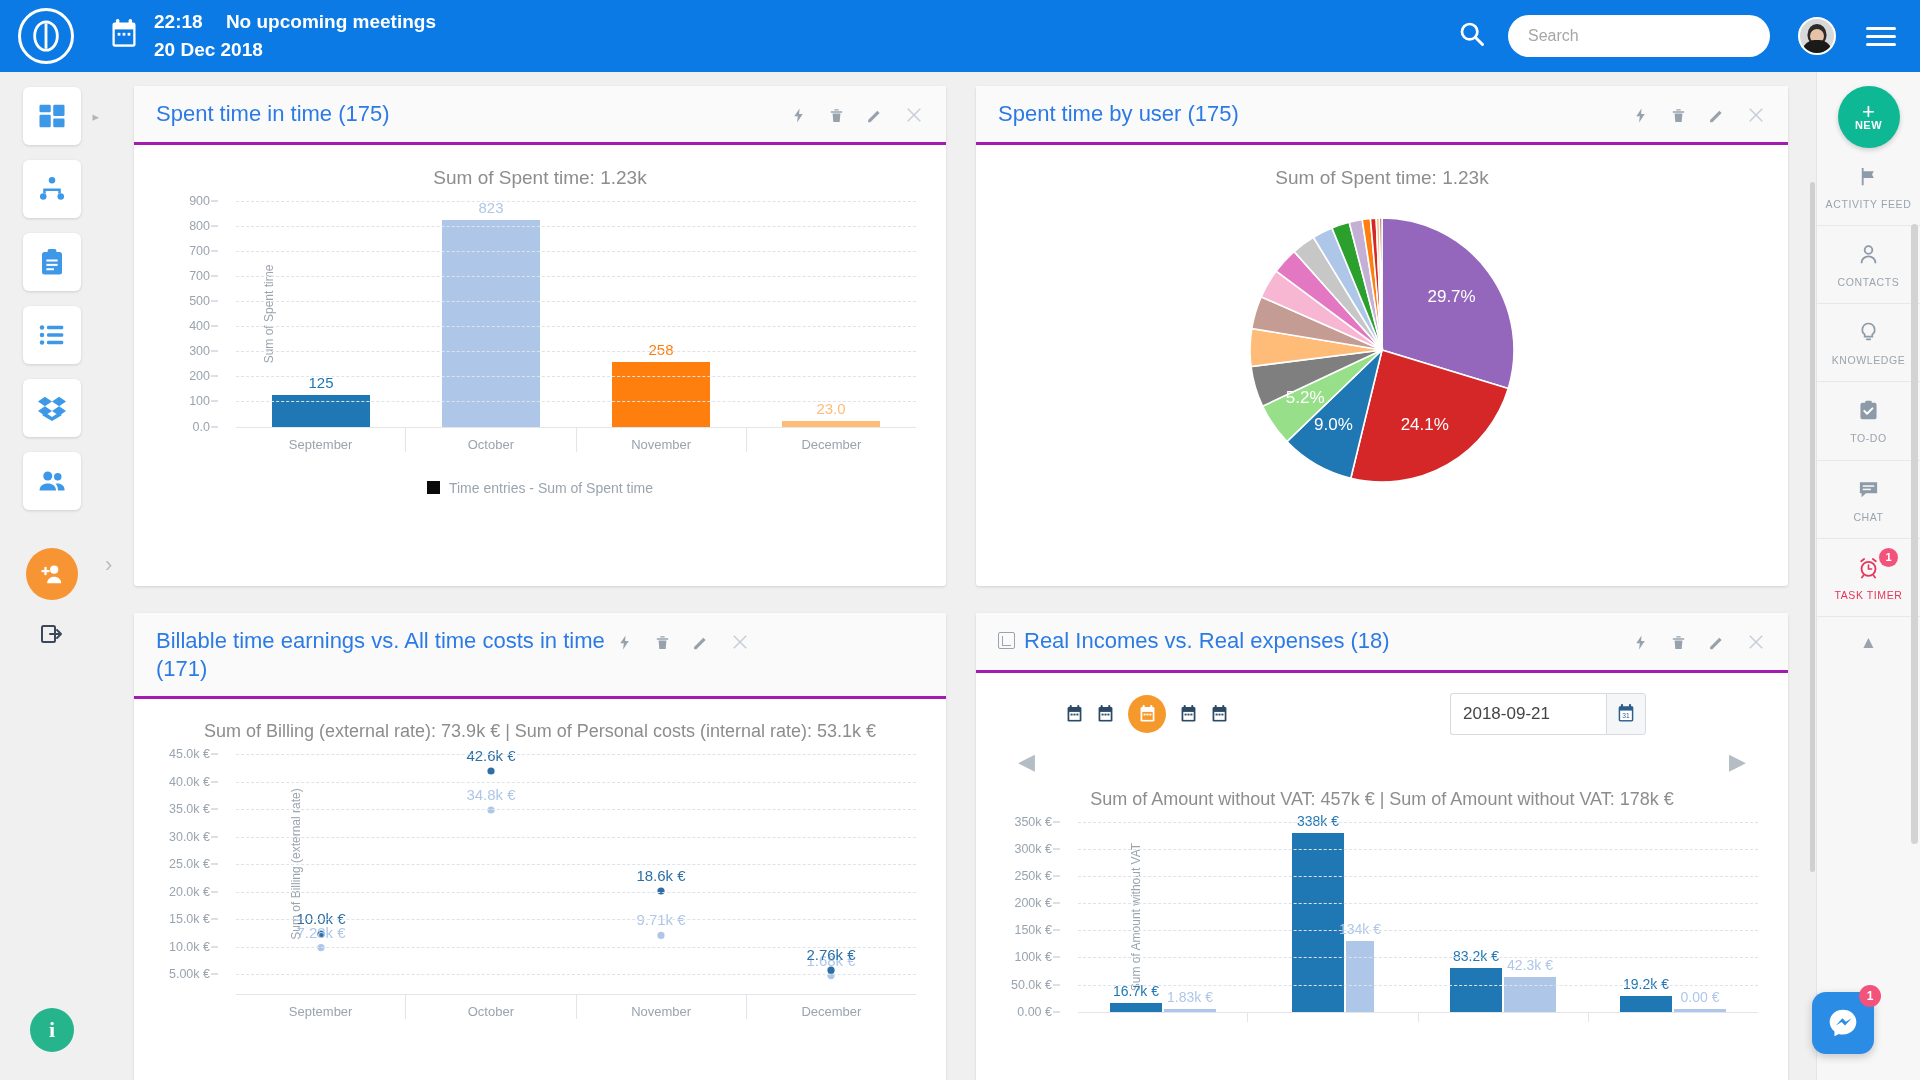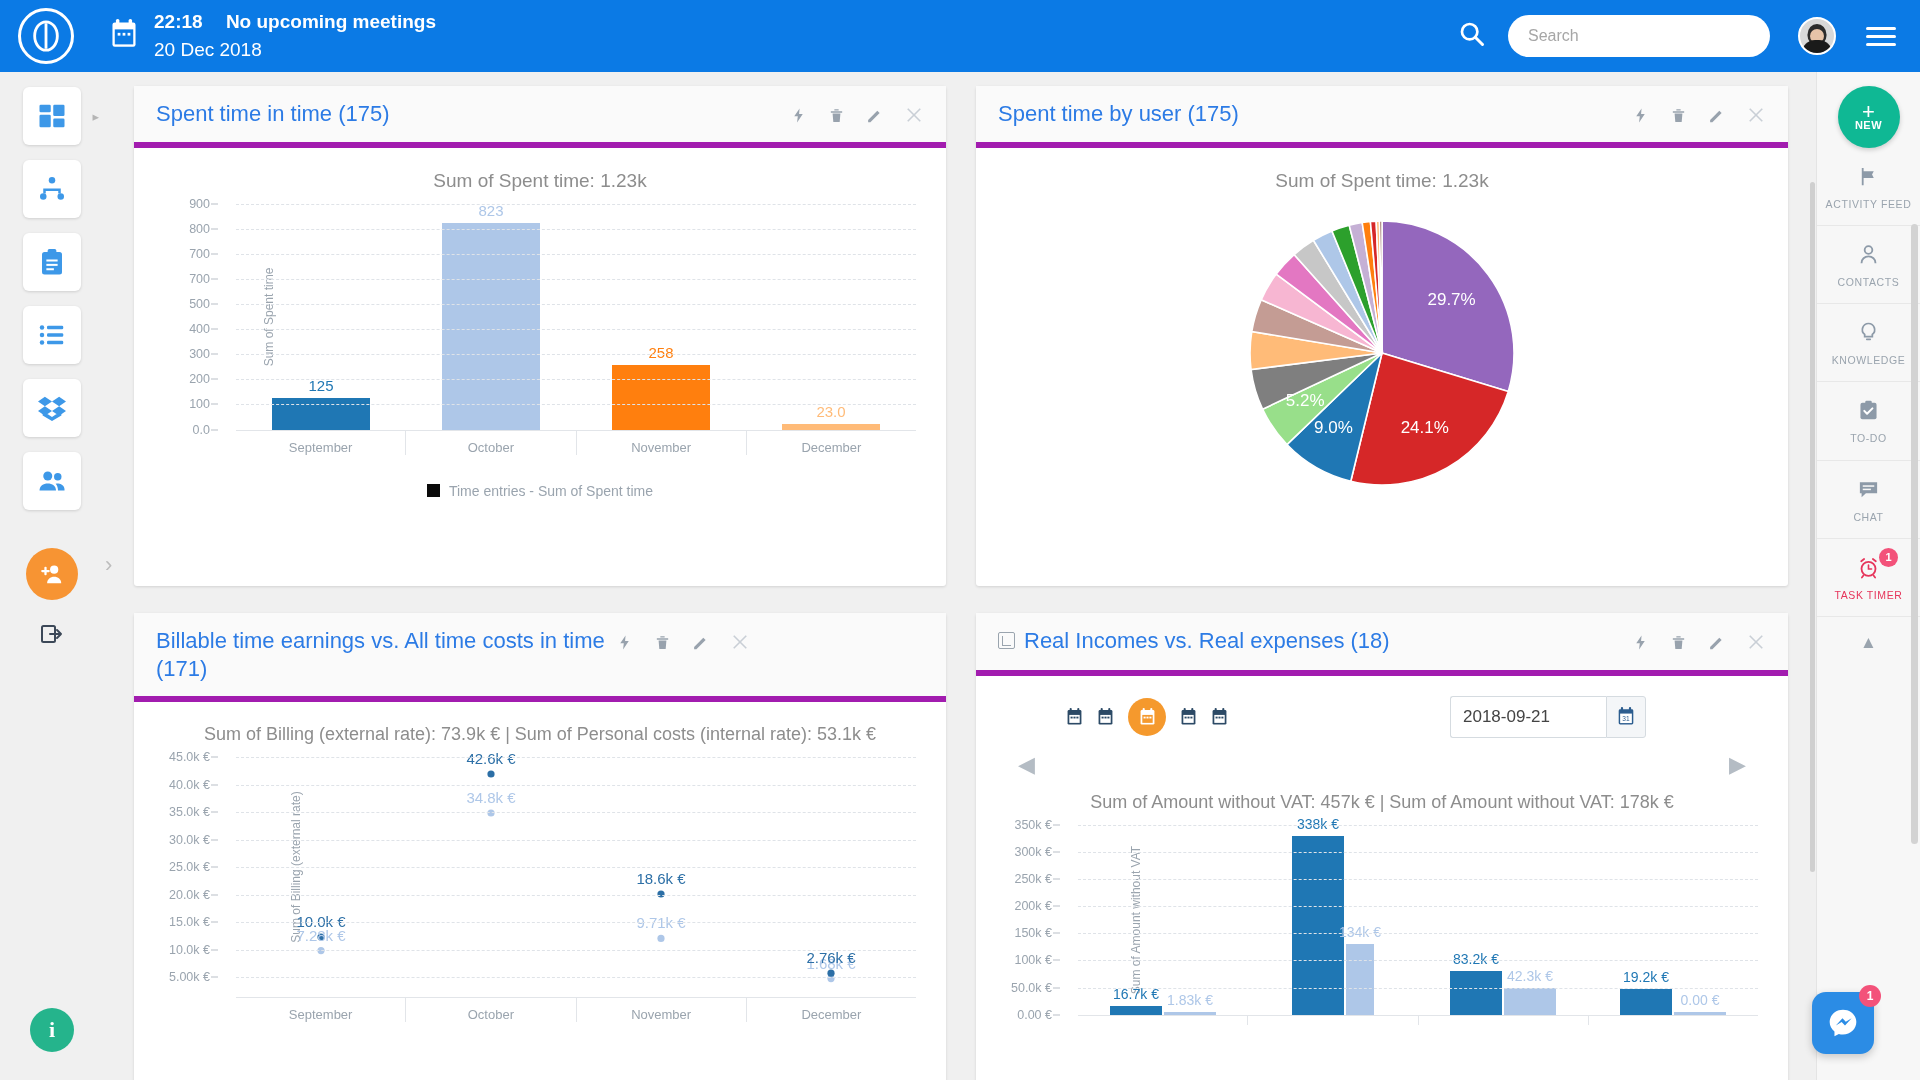--- a/index.html
+++ b/index.html
@@ -15,21 +15,21 @@
     position:absolute; top:0; left:0; width:1920px; height:72px;
     background:#0b7ae5; display:flex; align-items:center; z-index:40;
   }
   .logo{ width:56px;height:56px;margin-left:18px;border:3px solid #fff;border-radius:50%;
     display:flex;align-items:center;justify-content:center;flex:none;}
   .logo svg{width:34px;height:34px;}
   .cal-ico{ margin-left:36px; flex:none;}
   .meet-text{ margin-left:16px; color:#fff; line-height:1.45; }
   .meet-row1{ font-size:19px; font-weight:bold; }
   .meet-row1 .time{ margin-right:18px; }
-  .meet-row2{ font-size:19px; font-weight:normal; }
+  .meet-row2{ font-size:19px; font-weight:bold; }
   .top-right{ margin-left:auto; display:flex; align-items:center; gap:0; padding-right:24px;}
   .search-ico{ margin-right:22px; cursor:pointer;}
   .search-box{
     width:262px;height:42px;background:#fff;border-radius:21px;border:none;
     padding:0 20px; font-size:16px; color:#888; font-family:"Liberation Sans",sans-serif;
   }
   .search-box::placeholder{color:#a6a6a6;}
   .avatar{
     width:38px;height:38px;border-radius:50%;margin-left:28px;overflow:hidden;
     background:#d8d8d8; flex:none; position:relative; border:2px solid #fff;
@@ -97,21 +97,21 @@
   .main{
     position:absolute;top:72px;left:104px;right:104px;bottom:0;
     padding:14px 26px 0 30px; overflow:hidden;
   }
   .grid{display:flex;flex-wrap:wrap;gap:0 30px;}
   .card{
     width:812px;background:#fff;border-radius:3px;box-shadow:0 1px 3px rgba(0,0,0,.13);
     margin-bottom:27px;
   }
   .card-head{
-    background:#fafafa;border-bottom:6px solid #a21caf;padding:14px 22px;
+    background:#fafafa;border-bottom:3px solid #a21caf;padding:14px 22px;
     display:flex;align-items:flex-start;min-height:56px;
   }
   .card-title{
     color:#2c7be5;font-size:22px;font-weight:normal;line-height:1.25;flex:1;
     font-family:"Liberation Sans",sans-serif;
   }
   .card-title .ti{display:inline-flex;align-items:center;gap:9px;}
   .title-badge{
     display:inline-block;width:17px;height:17px;border:1.5px solid #9aa4ae;border-radius:2px;
     position:relative;flex:none;vertical-align:2px;
@@ -748,26 +748,26 @@
                     <div class="barval" style="color: rgb(31, 119, 180); font-size: 14px;">338k €</div>
                   </div>
                   <div class="bar" style="width: 28px; height: 70.7222px; background: rgb(174, 199, 232);">
                     <div class="barval" style="color: rgb(174, 199, 232); font-size: 14px;">134k €</div>
                   </div>
                 </div>
                 <div class="barcell" style="gap: 2px; align-items: flex-end;">
                   <div class="bar" style="width: 52px; height: 43.9111px; background: rgb(31, 119, 180); padding-left: 16px;">
                     <div class="barval" style="color: rgb(31, 119, 180); font-size: 14px;">83.2k €</div>
                   </div>
-                  <div class="bar" style="width: 52px; height: 27px; background: rgb(174, 199, 232);">
+                  <div class="bar" style="width: 52px; height: 35px; background: rgb(174, 199, 232);">
                     <div class="barval" style="color: rgb(174, 199, 232); font-size: 14px;">42.3k €</div>
                   </div>
                 </div>
                 <div class="barcell" style="gap: 2px; align-items: flex-end;">
-                  <div class="bar" style="width: 52px; height: 26px; background: rgb(31, 119, 180);">
+                  <div class="bar" style="width: 52px; height: 16px; background: rgb(31, 119, 180);">
                     <div class="barval" style="color: rgb(31, 119, 180); font-size: 14px;">19.2k €</div>
                   </div>
                   <div class="bar" style="width: 52px; height: 3px; background: rgb(174, 199, 232);">
                     <div class="barval" style="color: rgb(174, 199, 232); font-size: 14px;">0.00 €</div>
                   </div>
                 </div>
               </div>
           <div class="gridline" style="top: 190px;"></div>
               <div class="gridline" style="top: 162.857px;"></div>
               <div class="gridline" style="top: 135.714px;"></div>

